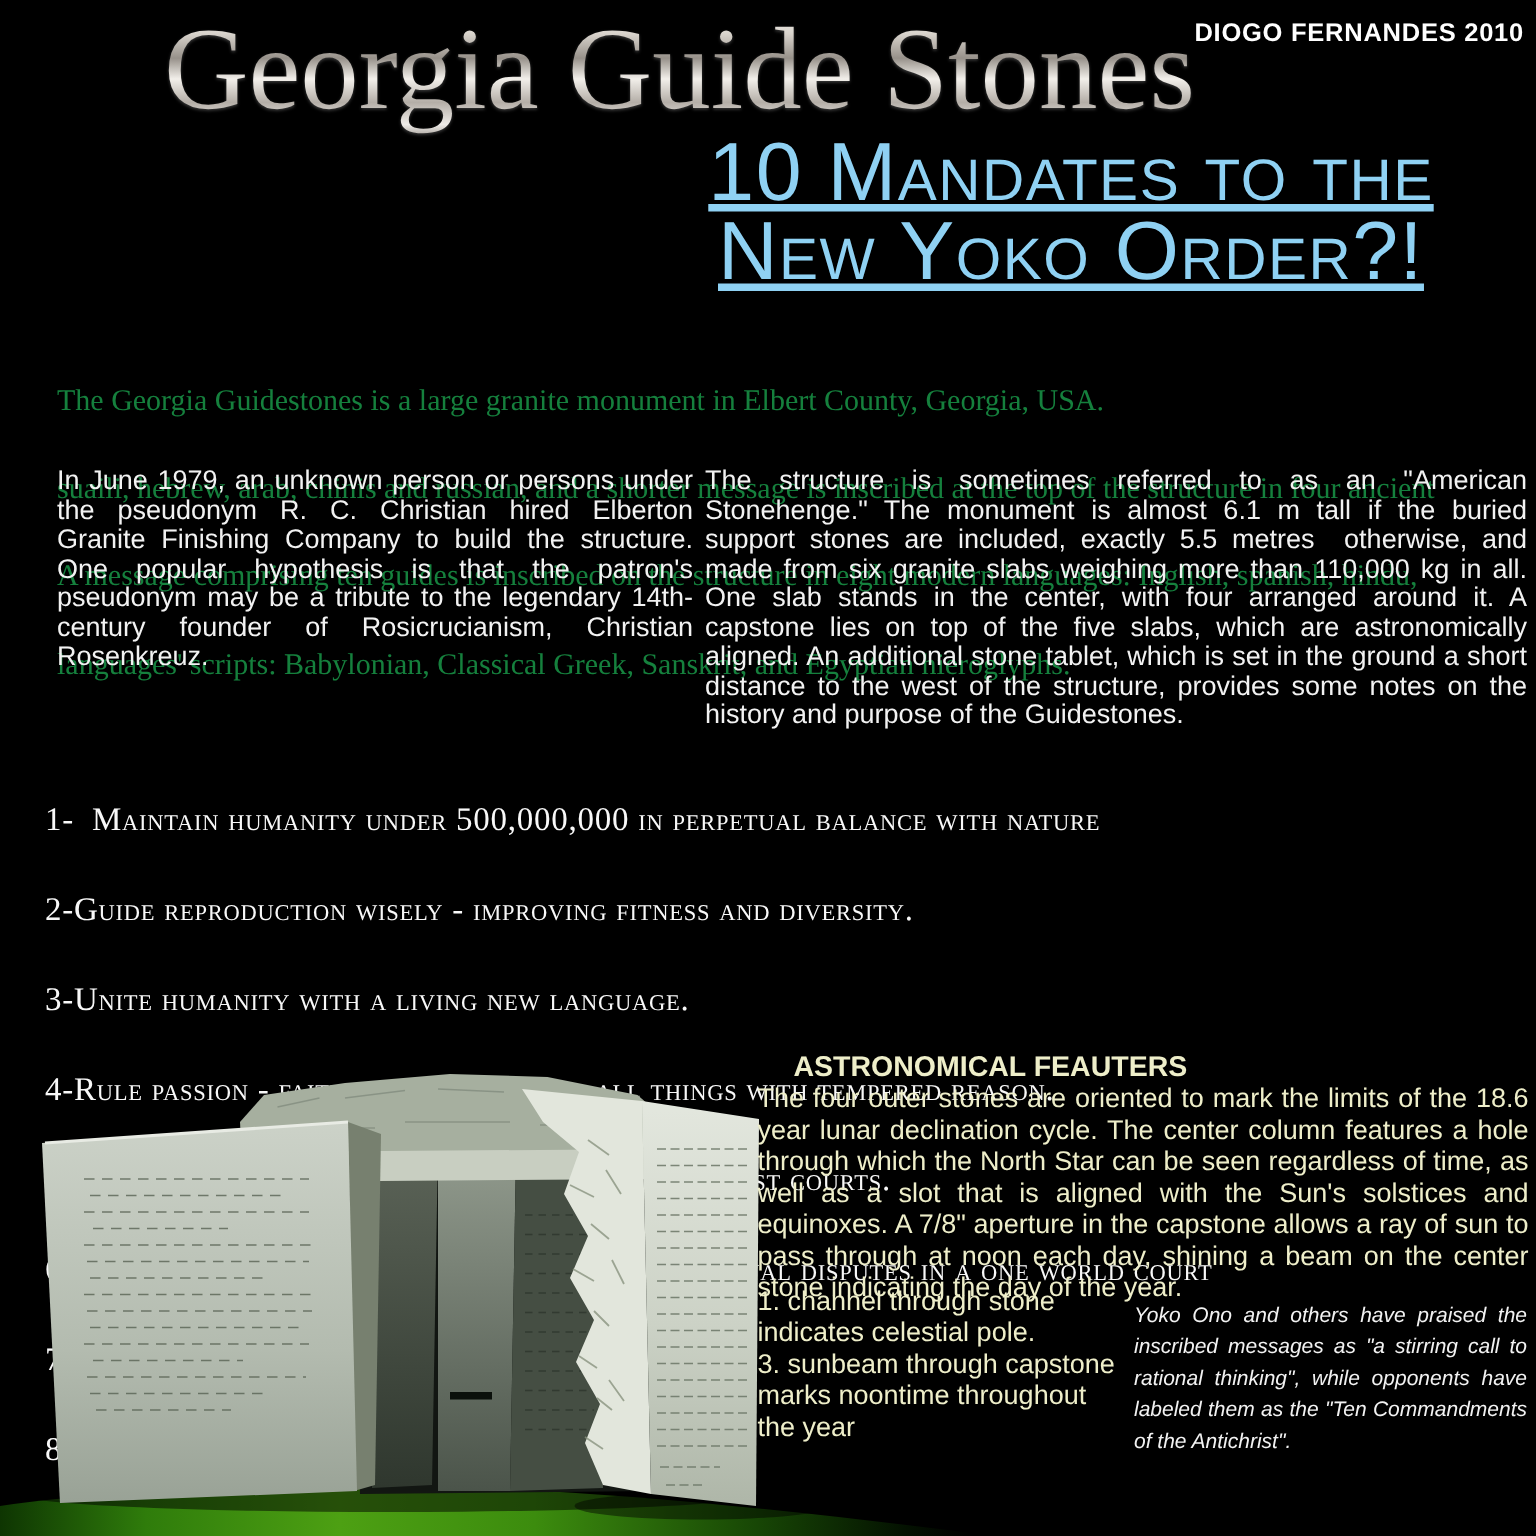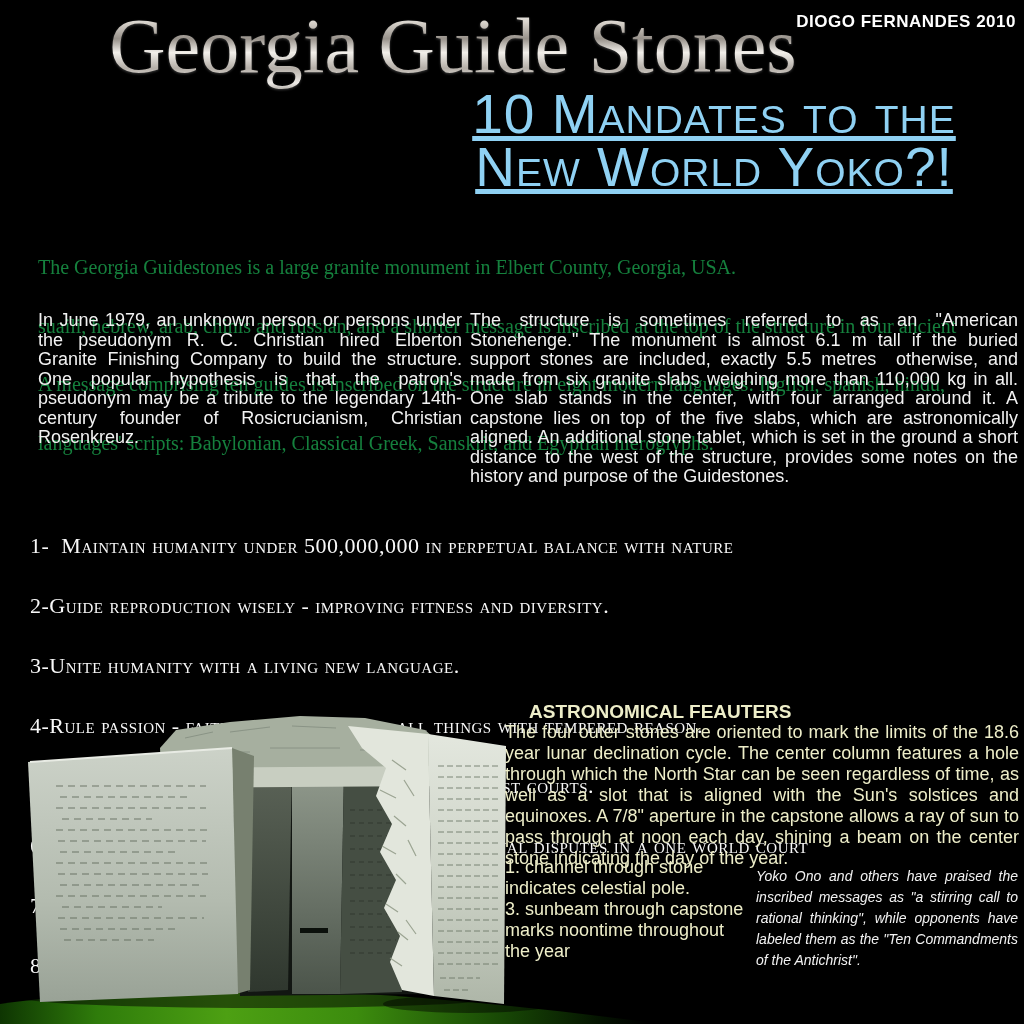--- a/index.html
+++ b/index.html
@@ -49,21 +49,21 @@
 </head>
 <body>
 
 <div class="canvas">
 
   <div class="abs main-title">Georgia Guide Stones</div>
   <div class="abs credit">DIOGO FERNANDES 2010</div>
 
   <div class="abs subtitle">
     <div>10 Mandates to the</div>
-    <div>New World Yoko?!</div>
+    <div>New Yoko Order?!</div>
   </div>
 
   <div class="abs intro">
     <div>The Georgia Guidestones is a large granite monument in Elbert County, Georgia, USA.</div>
     <div>suaili, hebrew, arab, chinis and russian, and a shorter message is inscribed at the top of the structure in four ancient</div>
     <div>A message comprising ten guides is inscribed on the structure in eight modern languages: Inglish, spanish, hindu,</div>
     <div>languages' scripts: Babylonian, Classical Greek, Sanskrit, and Egyptian hieroglyphs.</div>
   </div>
 
   <div class="abs hist hist-left">In June 1979, an unknown person or persons under the pseudonym R. C. Christian hired Elberton Granite Finishing Company to build the structure. One popular hypothesis is that the patron's pseudonym may be a tribute to the legendary 14th-century founder of Rosicrucianism, Christian Rosenkreuz.</div>

